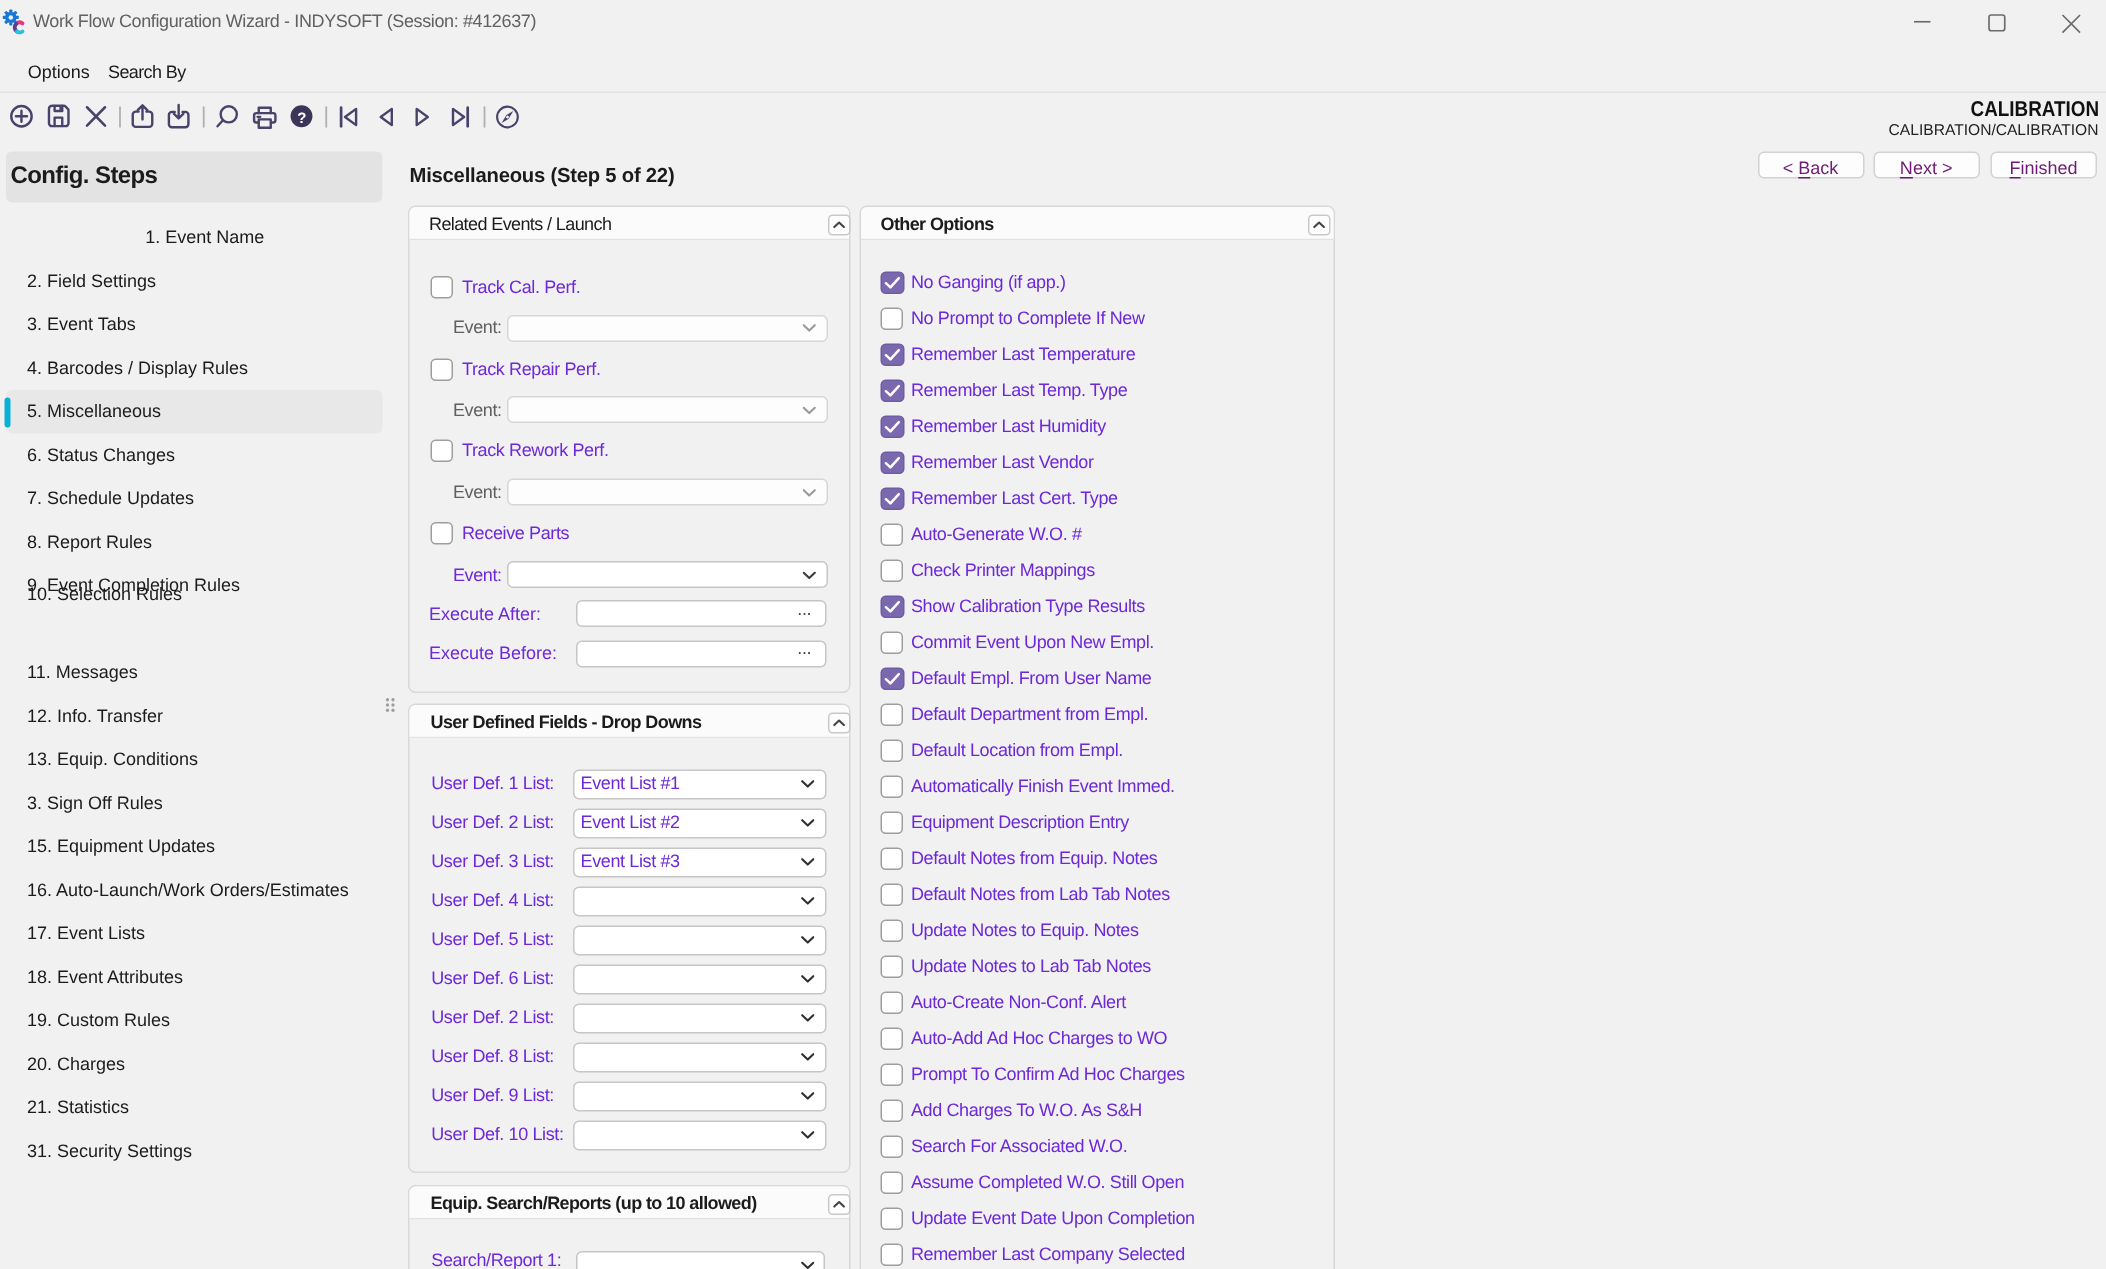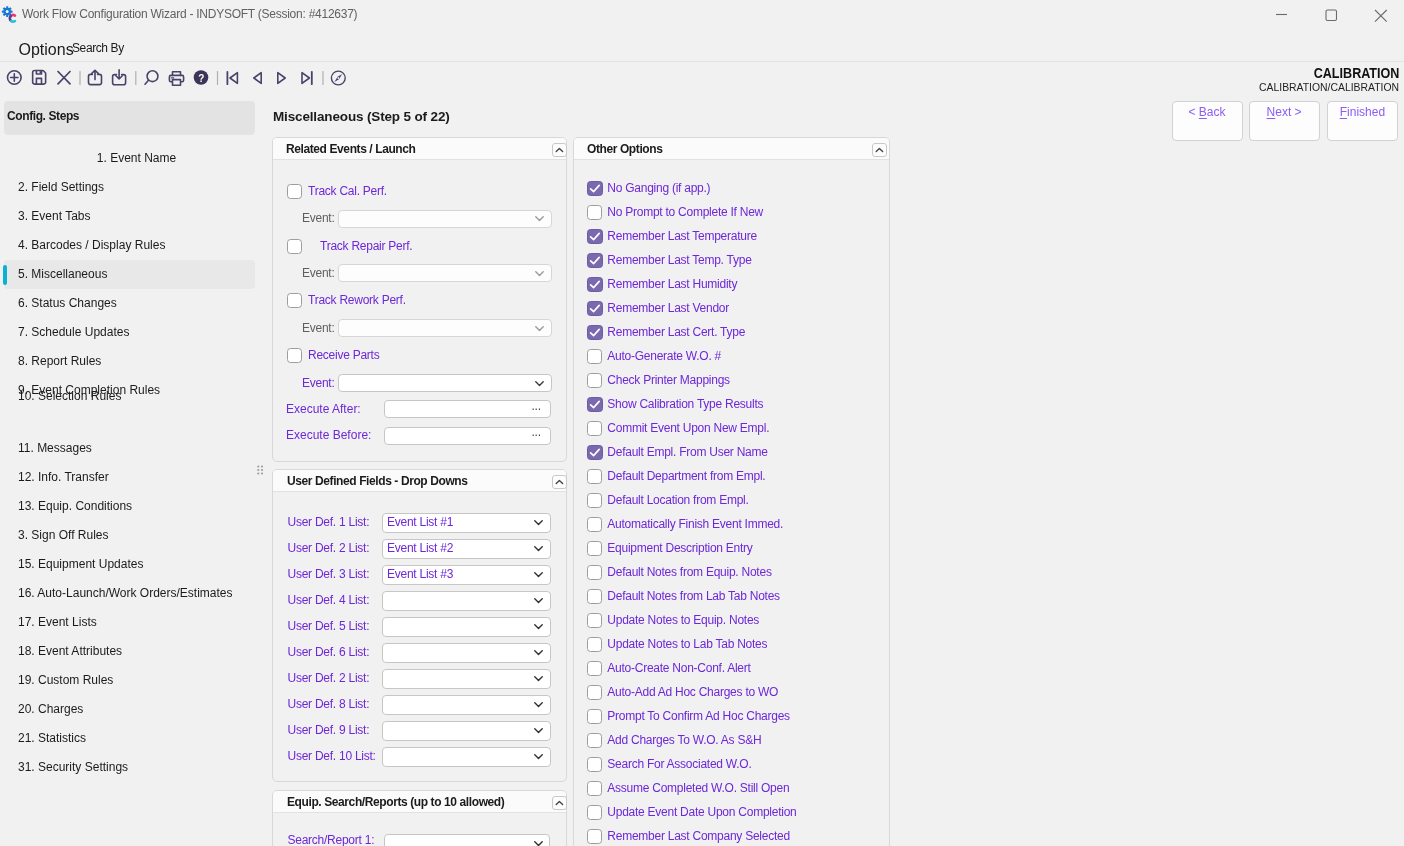--- a/index.html
+++ b/index.html
@@ -8,22 +8,22 @@
 .panel{position:absolute;border:1px solid #d8d8d8;border-radius:5px;background:#f1f1f1;}
 .phead{position:absolute;left:0;top:0;right:0;height:22px;background:#fbfbfb;
  border-bottom:1px solid #e2e2e2;border-radius:4px 4px 0 0;}
 .colbtn{position:absolute;width:15px;height:14px;border:1px solid #c9c9c9;border-radius:3px;background:#fdfdfd;}
 .cb{position:absolute;width:15px;height:15px;border:1px solid #9d9d9d;border-radius:3.5px;background:#fff;}
 .cbc{position:absolute;width:16px;height:15px;border:1px solid #6e5ca5;border-radius:3.5px;background:#7b69b0;}
 .lbl{position:absolute;white-space:nowrap;font-size:12px;color:#6d28d9;line-height:15px;letter-spacing:-0.25px;}
 .glbl{position:absolute;white-space:nowrap;font-size:12px;color:#5f5f5f;line-height:15px;letter-spacing:-0.25px;}
 .dd{position:absolute;background:#fff;border:1px solid #c6c6c6;border-radius:4px;}
 .ddd{position:absolute;background:#fdfdfd;border:1px solid #d6d6d6;border-radius:4px;}
-.btn{position:absolute;height:40px;background:#fdfdfd;border:1px solid #d2d2d2;border-radius:4px;
- text-align:center;line-height:20px;font-size:12px;color:#8b5cf6;}
+.btn{position:absolute;height:18px;background:#fdfdfd;border:1px solid #d2d2d2;border-radius:4px;
+ text-align:center;line-height:20px;font-size:12px;color:#701a75;}
 .it{position:absolute;left:4px;width:251px;height:29px;line-height:29px;padding-left:14px;
  font-size:12px;color:#1b1b1b;white-space:nowrap;}
 u{text-decoration:underline;text-underline-offset:2px;}
 </style></head><body>
 <svg class="ab" style="left:0;top:4;" width="22" height="22" viewBox="0 0 22 22">
 <g fill="#1777d6">
 <circle cx="7.2" cy="7.6" r="3.8"></circle>
 <rect x="10.45" y="6.55" width="2.1" height="2.1" rx="0.5" transform="rotate(0 11.50 7.60)"></rect>
 <rect x="9.19" y="9.59" width="2.1" height="2.1" rx="0.5" transform="rotate(45 10.24 10.64)"></rect>
 <rect x="6.15" y="10.85" width="2.1" height="2.1" rx="0.5" transform="rotate(90 7.20 11.90)"></rect>
@@ -37,21 +37,21 @@
 <path d="M14.99,11.60 A3.3,3.3 0 0 0 10.77,11.97" fill="none" stroke="#e8397f" stroke-width="2.6" stroke-linecap="round"></path>
 <path d="M10.77,11.97 A3.3,3.3 0 0 0 11.21,17.00" fill="none" stroke="#5b3f8f" stroke-width="2.6" stroke-linecap="round"></path>
 <path d="M11.21,17.00 A3.3,3.3 0 0 0 14.99,17.00" fill="none" stroke="#29bfe0" stroke-width="2.6" stroke-linecap="round"></path>
 </svg>
 <div class="ab" style="left:22px;top:7px;font-size:12px;color:#616161;letter-spacing:-0.25px;">Work Flow Configuration Wizard - INDYSOFT (Session: #412637)</div>
 <svg class="ab" style="left:1270;top:0;" width="134" height="30" viewBox="0 0 134 30" fill="none" stroke="#6b6b6b" stroke-width="1.1">
 <line x1="6" y1="14.5" x2="17" y2="14.5"></line>
 <rect x="56" y="10" width="10.5" height="10.5" rx="1.5"></rect>
 <path d="M105,10 L116.7,21.7 M116.7,10 L105,21.7"></path>
 </svg>
-<div class="ab" style="left:18.5px;top:41px;font-size:16px;">Options</div>
+<div class="ab" style="left:18.5px;top:41px;font-size:12px;">Options</div>
 <div class="ab" style="left:72px;top:41px;font-size:12px;letter-spacing:-0.4px;">Search By</div>
 <div class="ab" style="left:0;top:61px;width:1404px;height:1px;background:#e3e3e3;"></div>
 <svg class="ab" style="left:0;top:62px;" width="360" height="32" viewBox="0 62 360 32" fill="none" stroke="#49436a" stroke-width="1.6" stroke-linecap="round" stroke-linejoin="round">
 <circle cx="14.3" cy="77.5" r="6.8"></circle>
     <path d="M10.6,77.5 h7.4 M14.3,73.8 v7.4"></path>
 <path d="M34.8,70.5 h7.7 c0.4,0 0.8,0.17 1.1,0.45 l1.6,1.6 c0.28,0.28 0.45,0.67 0.45,1.06 v8.5 c0,1.1 -0.9,2 -2,2 h-9 c-1.1,0 -2,-0.9 -2,-2 v-9.6 c0,-1.1 0.9,-2 2,-2 z"></path>
 <path d="M36.4,70.7 v3.3 h5.1 v-3.3"></path>
     <path d="M36.4,84 v-5.6 h5.1 V84"></path>
 <rect x="39.6" y="71.2" width="1.4" height="2.2" fill="#49436a" stroke="none"></rect>
 <path d="M58,71.5 L70,83.8 M70,71.5 L58,83.8" stroke-width="1.7"></path>
@@ -80,21 +80,21 @@
 <circle cx="338.3" cy="78" r="6.9" stroke-width="1.4"></circle>
 <path d="M342.2,74 L339,79.3 L334.4,82 L337.6,76.7 Z" fill="#49436a" stroke="none"></path>
 <rect x="337.5" y="77.2" width="1.7" height="1.7" fill="#f1f1f1" stroke="none" transform="rotate(32 338.35 78.05)"></rect>
 </svg>
 <div class="ab" style="right:5px;top:65px;width:400px;text-align:right;font-size:14.3px;font-weight:bold;color:#111;"><span style="display:inline-block;transform:scaleX(0.88);transform-origin:100% 50%;">CALIBRATION</span></div>
 <div class="ab" style="right:5px;top:82px;width:400px;text-align:right;font-size:10.4px;color:#222;">CALIBRATION/CALIBRATION</div>
 <div class="btn" style="left:1171.5px;top:101px;width:71px;">&lt; <u>B</u>ack</div>
 <div class="btn" style="left:1248.6px;top:101px;width:71px;"><u>N</u>ext &gt;</div>
 <div class="btn" style="left:1326.9px;top:101px;width:71px;"><u>F</u>inished</div>
 <div class="ab" style="left:4px;top:101px;width:251px;height:34px;background:#e3e3e3;border-radius:4px;"></div>
-<div class="ab" style="left:7px;top:109px;font-weight:bold;font-size:12px;letter-spacing:-0.4px;">Config. Steps</div>
+<div class="ab" style="left:7px;top:109px;font-weight:bold;font-size:16px;letter-spacing:-0.4px;">Config. Steps</div>
 <div class="it" style="top:144.2px;text-align:center;">1. Event Name</div>
 <div class="it" style="top:173.2px;">2. Field Settings</div>
 <div class="it" style="top:202.2px;">3. Event Tabs</div>
 <div class="it" style="top:231.2px;">4. Barcodes / Display Rules</div>
 <div class="ab" style="left:4px;top:260.2px;width:251px;height:29px;background:#e8e8e8;border-radius:4px;"></div>
 <div class="ab" style="left:3px;top:265.0px;width:3.5px;height:19.5px;background:#0ab1d6;border-radius:2px;"></div>
 <div class="it" style="top:260.2px;">5. Miscellaneous</div>
 <div class="it" style="top:289.2px;">6. Status Changes</div>
 <div class="it" style="top:318.2px;">7. Schedule Updates</div>
 <div class="it" style="top:347.2px;">8. Report Rules</div>
@@ -117,34 +117,34 @@
 <circle cx="7.0" cy="4.5" r="1.1"></circle>
 <circle cx="3.3" cy="8" r="1.1"></circle>
 <circle cx="7.0" cy="8" r="1.1"></circle>
 <circle cx="3.3" cy="11.5" r="1.1"></circle>
 <circle cx="7.0" cy="11.5" r="1.1"></circle>
 </svg>
 <div class="ab" style="left:273px;top:109px;font-weight:bold;font-size:13.5px;letter-spacing:-0.15px;">Miscellaneous (Step 5 of 22)</div>
 <div class="panel" style="left:272px;top:137px;width:295px;height:325px;">
     <div class="phead"></div>
   </div>
-<div class="ab" style="left:286px;top:142px;font-weight:bold;letter-spacing:-0.4px;">Related Events / Launch</div>
+<div class="ab" style="left:286px;top:142px;font-weight:normal;letter-spacing:-0.4px;">Related Events / Launch</div>
 <div class="colbtn" style="left:551.5px;top:142.5px;"></div>
 <svg class="ab" style="left:551.5px;top:142.5px;" width="15" height="14" viewBox="0 0 15 14" fill="none" stroke="#444" stroke-width="1.4" stroke-linecap="round" stroke-linejoin="round">
     <path d="M4.2,8.4 L7.4,5.4 L10.6,8.4"></path>
   </svg>
 <div class="cb" style="left:287px;top:183.8px;"></div>
 <div class="lbl" style="left:308px;top:183.8px;">Track Cal. Perf.</div>
 <div class="glbl" style="left:240.5px;top:211.0px;width:94px;text-align:right;">Event:</div>
 <div class="ddd" style="left:338px;top:209.5px;width:213.5px;height:18px;"></div>
 <svg class="ab" style="left:535.0px;top:215.9px;" width="9" height="6" viewBox="0 0 9 6" fill="none" stroke="#9a9a9a" stroke-width="1.4" stroke-linecap="round" stroke-linejoin="round">
     <path d="M0.8,0.8 L4.5,4.4 L8.2,0.8"></path>
   </svg>
 <div class="cb" style="left:287px;top:238.5px;"></div>
-<div class="lbl" style="left:308px;top:238.5px;margin-left:12px;">Track Repair Perf.</div>
+<div class="lbl" style="left:308px;top:238.5px;">Track Repair Perf.</div>
 <div class="glbl" style="left:240.5px;top:265.8px;width:94px;text-align:right;">Event:</div>
 <div class="ddd" style="left:338px;top:264.3px;width:213.5px;height:18px;"></div>
 <svg class="ab" style="left:535.0px;top:270.7px;" width="9" height="6" viewBox="0 0 9 6" fill="none" stroke="#9a9a9a" stroke-width="1.4" stroke-linecap="round" stroke-linejoin="round">
     <path d="M0.8,0.8 L4.5,4.4 L8.2,0.8"></path>
   </svg>
 <div class="cb" style="left:287px;top:293.2px;"></div>
 <div class="lbl" style="left:308px;top:293.2px;">Track Rework Perf.</div>
 <div class="glbl" style="left:240.5px;top:320.7px;width:94px;text-align:right;">Event:</div>
 <div class="ddd" style="left:338px;top:319.2px;width:213.5px;height:18px;"></div>
 <svg class="ab" style="left:535.0px;top:325.6px;" width="9" height="6" viewBox="0 0 9 6" fill="none" stroke="#9a9a9a" stroke-width="1.4" stroke-linecap="round" stroke-linejoin="round">

